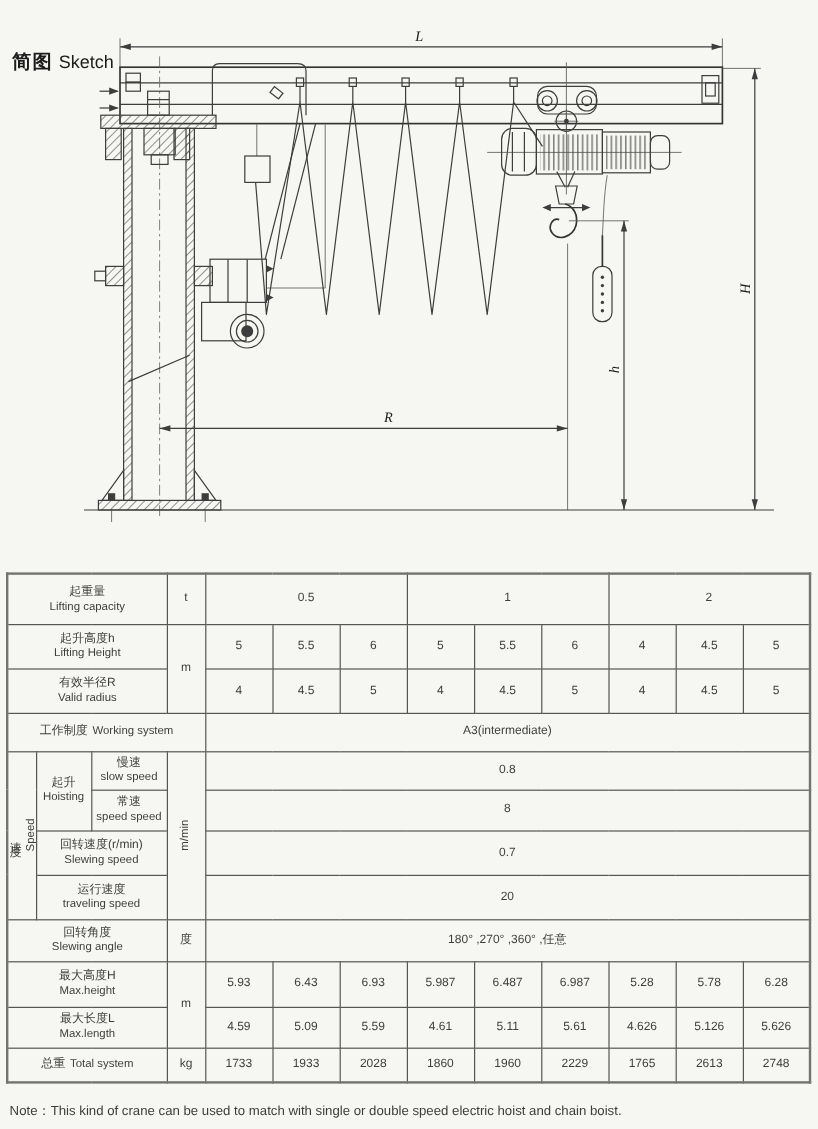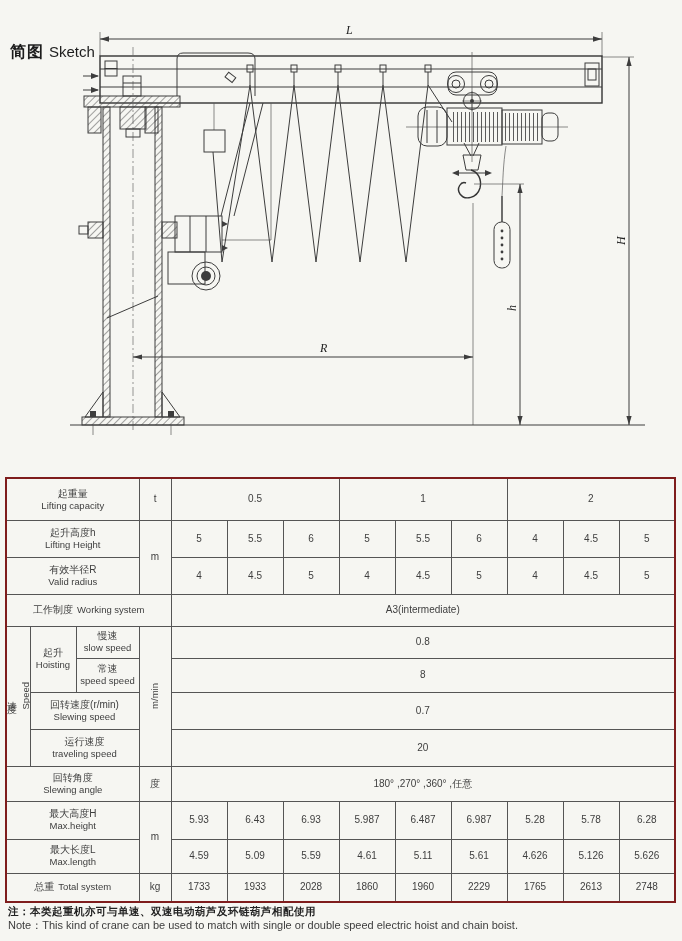--- a/index.html
+++ b/index.html
@@ -33,21 +33,21 @@
   table.spec{
     position:absolute;left:5px;top:477px;
     width:669px;border-collapse:collapse;table-layout:fixed;
     font-size:10px;color:#3e3e3e;
   }
   table.spec td{
     border:1px solid #555;
     text-align:center;vertical-align:middle;
     padding:0;line-height:1.2;overflow:hidden;
   }
-  table.spec{border:2px solid #7f1d1d;}
+  table.spec{border:2px solid #737373;}
   .zh-l{font-size:10px;display:block;}
   .en-l{font-size:9.5px;display:block;}
   .one-line .zh-l,.one-line .en-l{display:inline;margin-top:30px;}
   .one-line .en-l{margin-left:4px;}
   .vert-zh{writing-mode:vertical-rl;letter-spacing:3px;font-size:10px;display:inline-block;}
   .vert-en{writing-mode:vertical-rl;transform:rotate(180deg);font-size:9.5px;display:inline-block;}
   .vcell{display:flex;align-items:center;justify-content:center;gap:2px;height:100%;}
   .val{font-size:10px;}
 
   
@@ -395,16 +395,15 @@
       <td><span class="val">1860</span></td>
       <td><span class="val">1960</span></td>
       <td><span class="val">2229</span></td>
       <td><span class="val">1765</span></td>
       <td><span class="val">2613</span></td>
       <td><span class="val">2748</span></td>
     </tr>
   </tbody>
     </table>
 
-  <div class="note1">注：本类起重机亦可与单速、双速电动葫芦及环链葫芦相配使用</div>
   <div class="note2">Note：This kind of crane can be used to match with single or double speed electric hoist and chain boist.</div>
 
 </div>
 
 </body></html>

